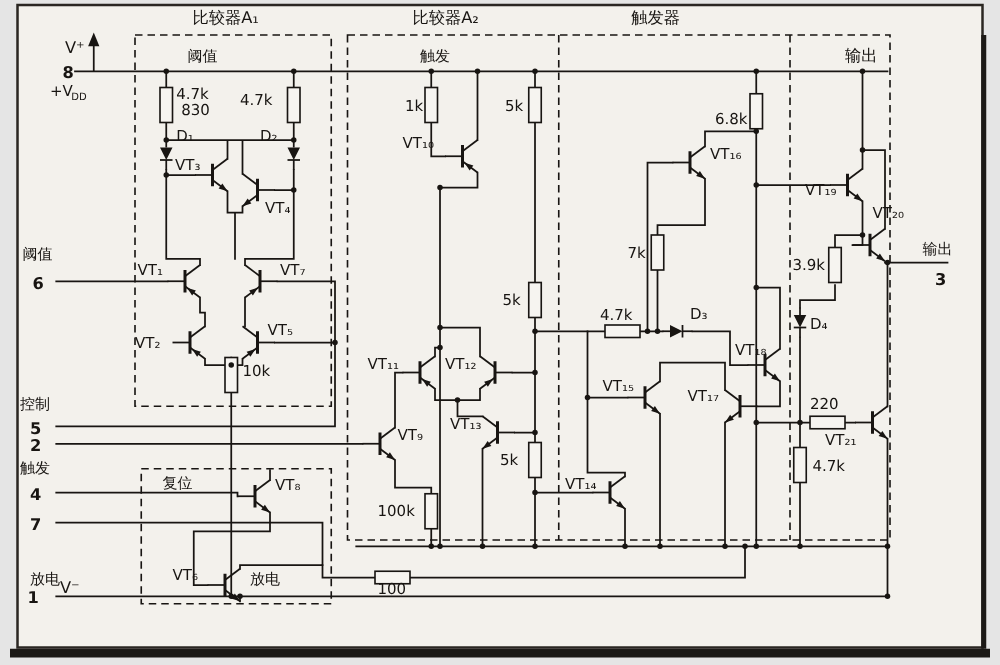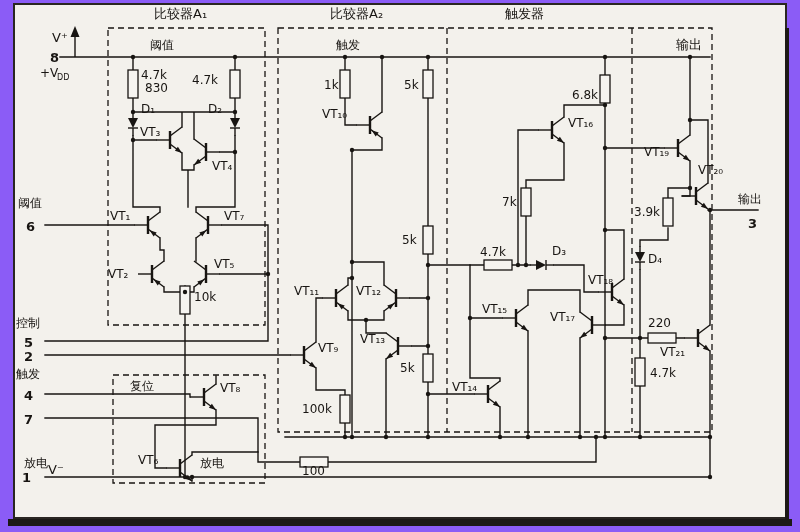--- a/index.html
+++ b/index.html
@@ -1,16 +1,16 @@
 <!DOCTYPE html>
 <html><head>
 <meta charset="utf-8">
 <style>
   html,body{margin:0;padding:0;background:#fbfaf8;}
-  .stage{position:relative;width:800px;height:532px;background:#8b5cf6;overflow:hidden;}
+  .stage{position:relative;width:800px;height:532px;background:#e5e5e5;overflow:hidden;}
   .paper{fill:#f3f1ec;}
   svg text{font-family:"DejaVu Sans","Liberation Sans",sans-serif;fill:#181512;}
   .t12{font-size:12px;}
   .t13{font-size:13px;}
   .pin{font-size:13px;font-weight:700;}
   .sm{font-size:8px;}
   .w{stroke:#181512;stroke-width:1.4;fill:none;stroke-linecap:square;}
   .dash{stroke:#181512;stroke-width:1.3;fill:none;stroke-dasharray:6 4;}
   .res{fill:#f6f4f0;stroke:#181512;stroke-width:1.3;}
   .dot{fill:#181512;stroke:none;}

